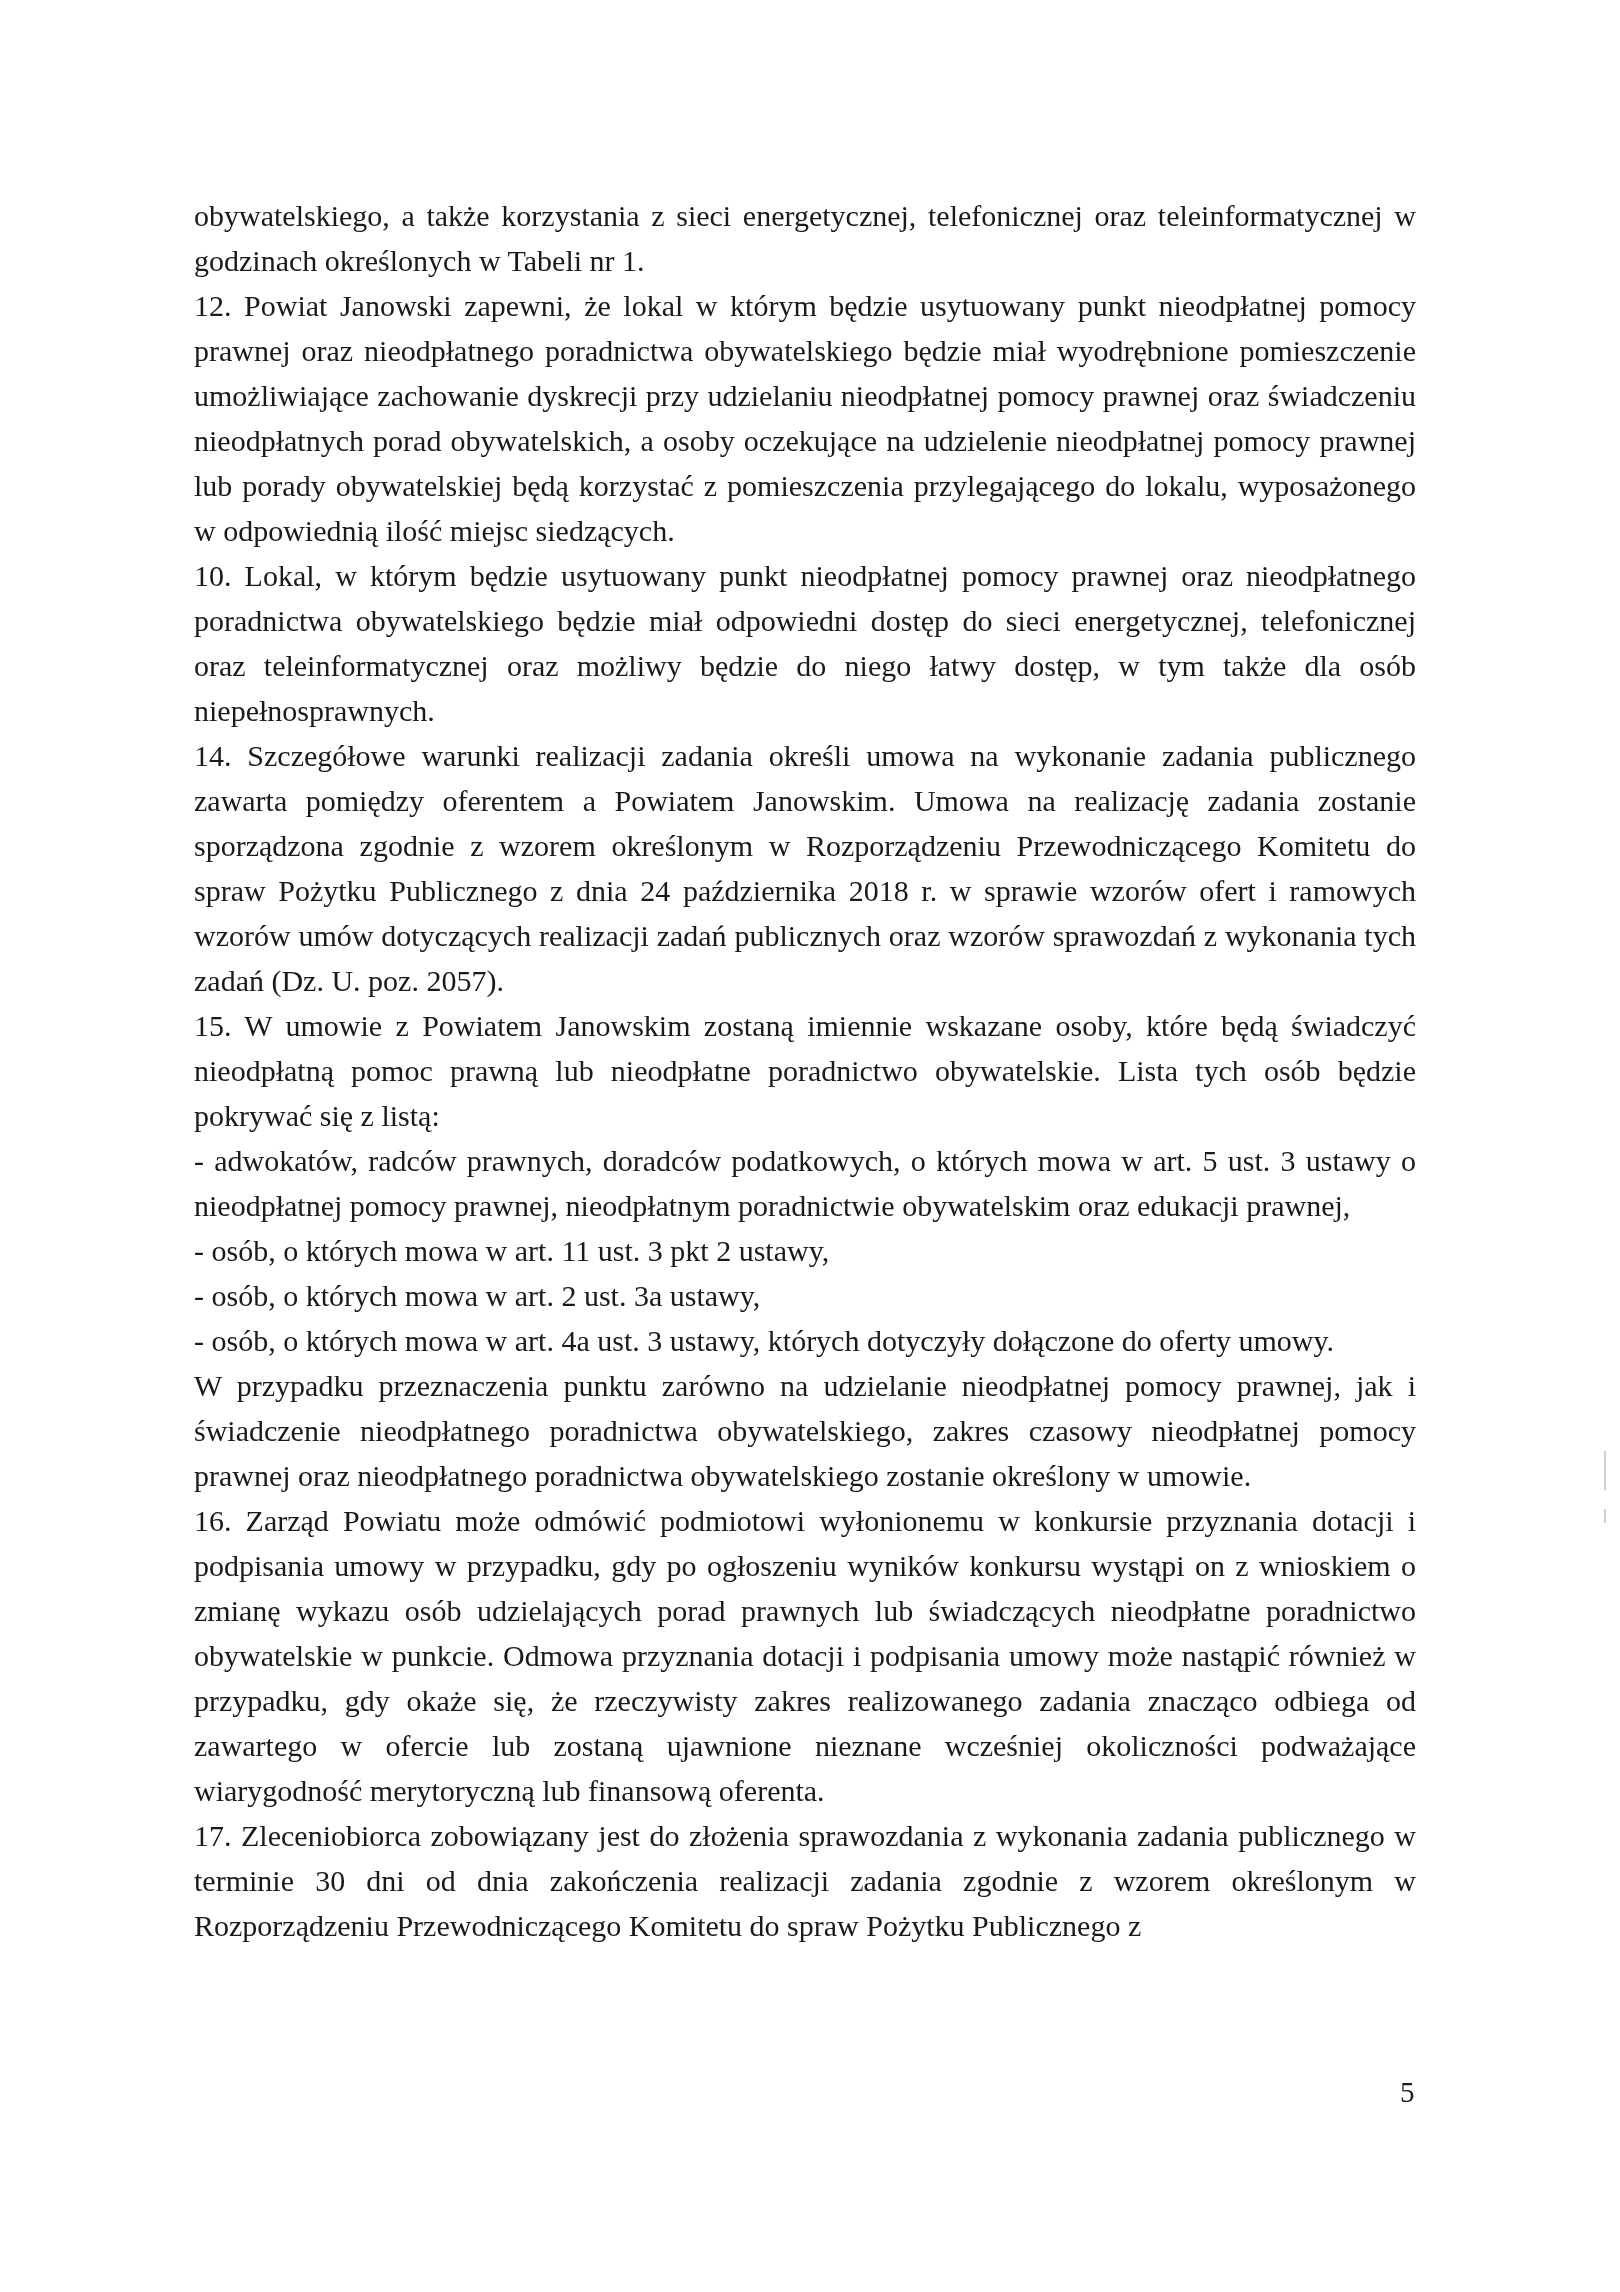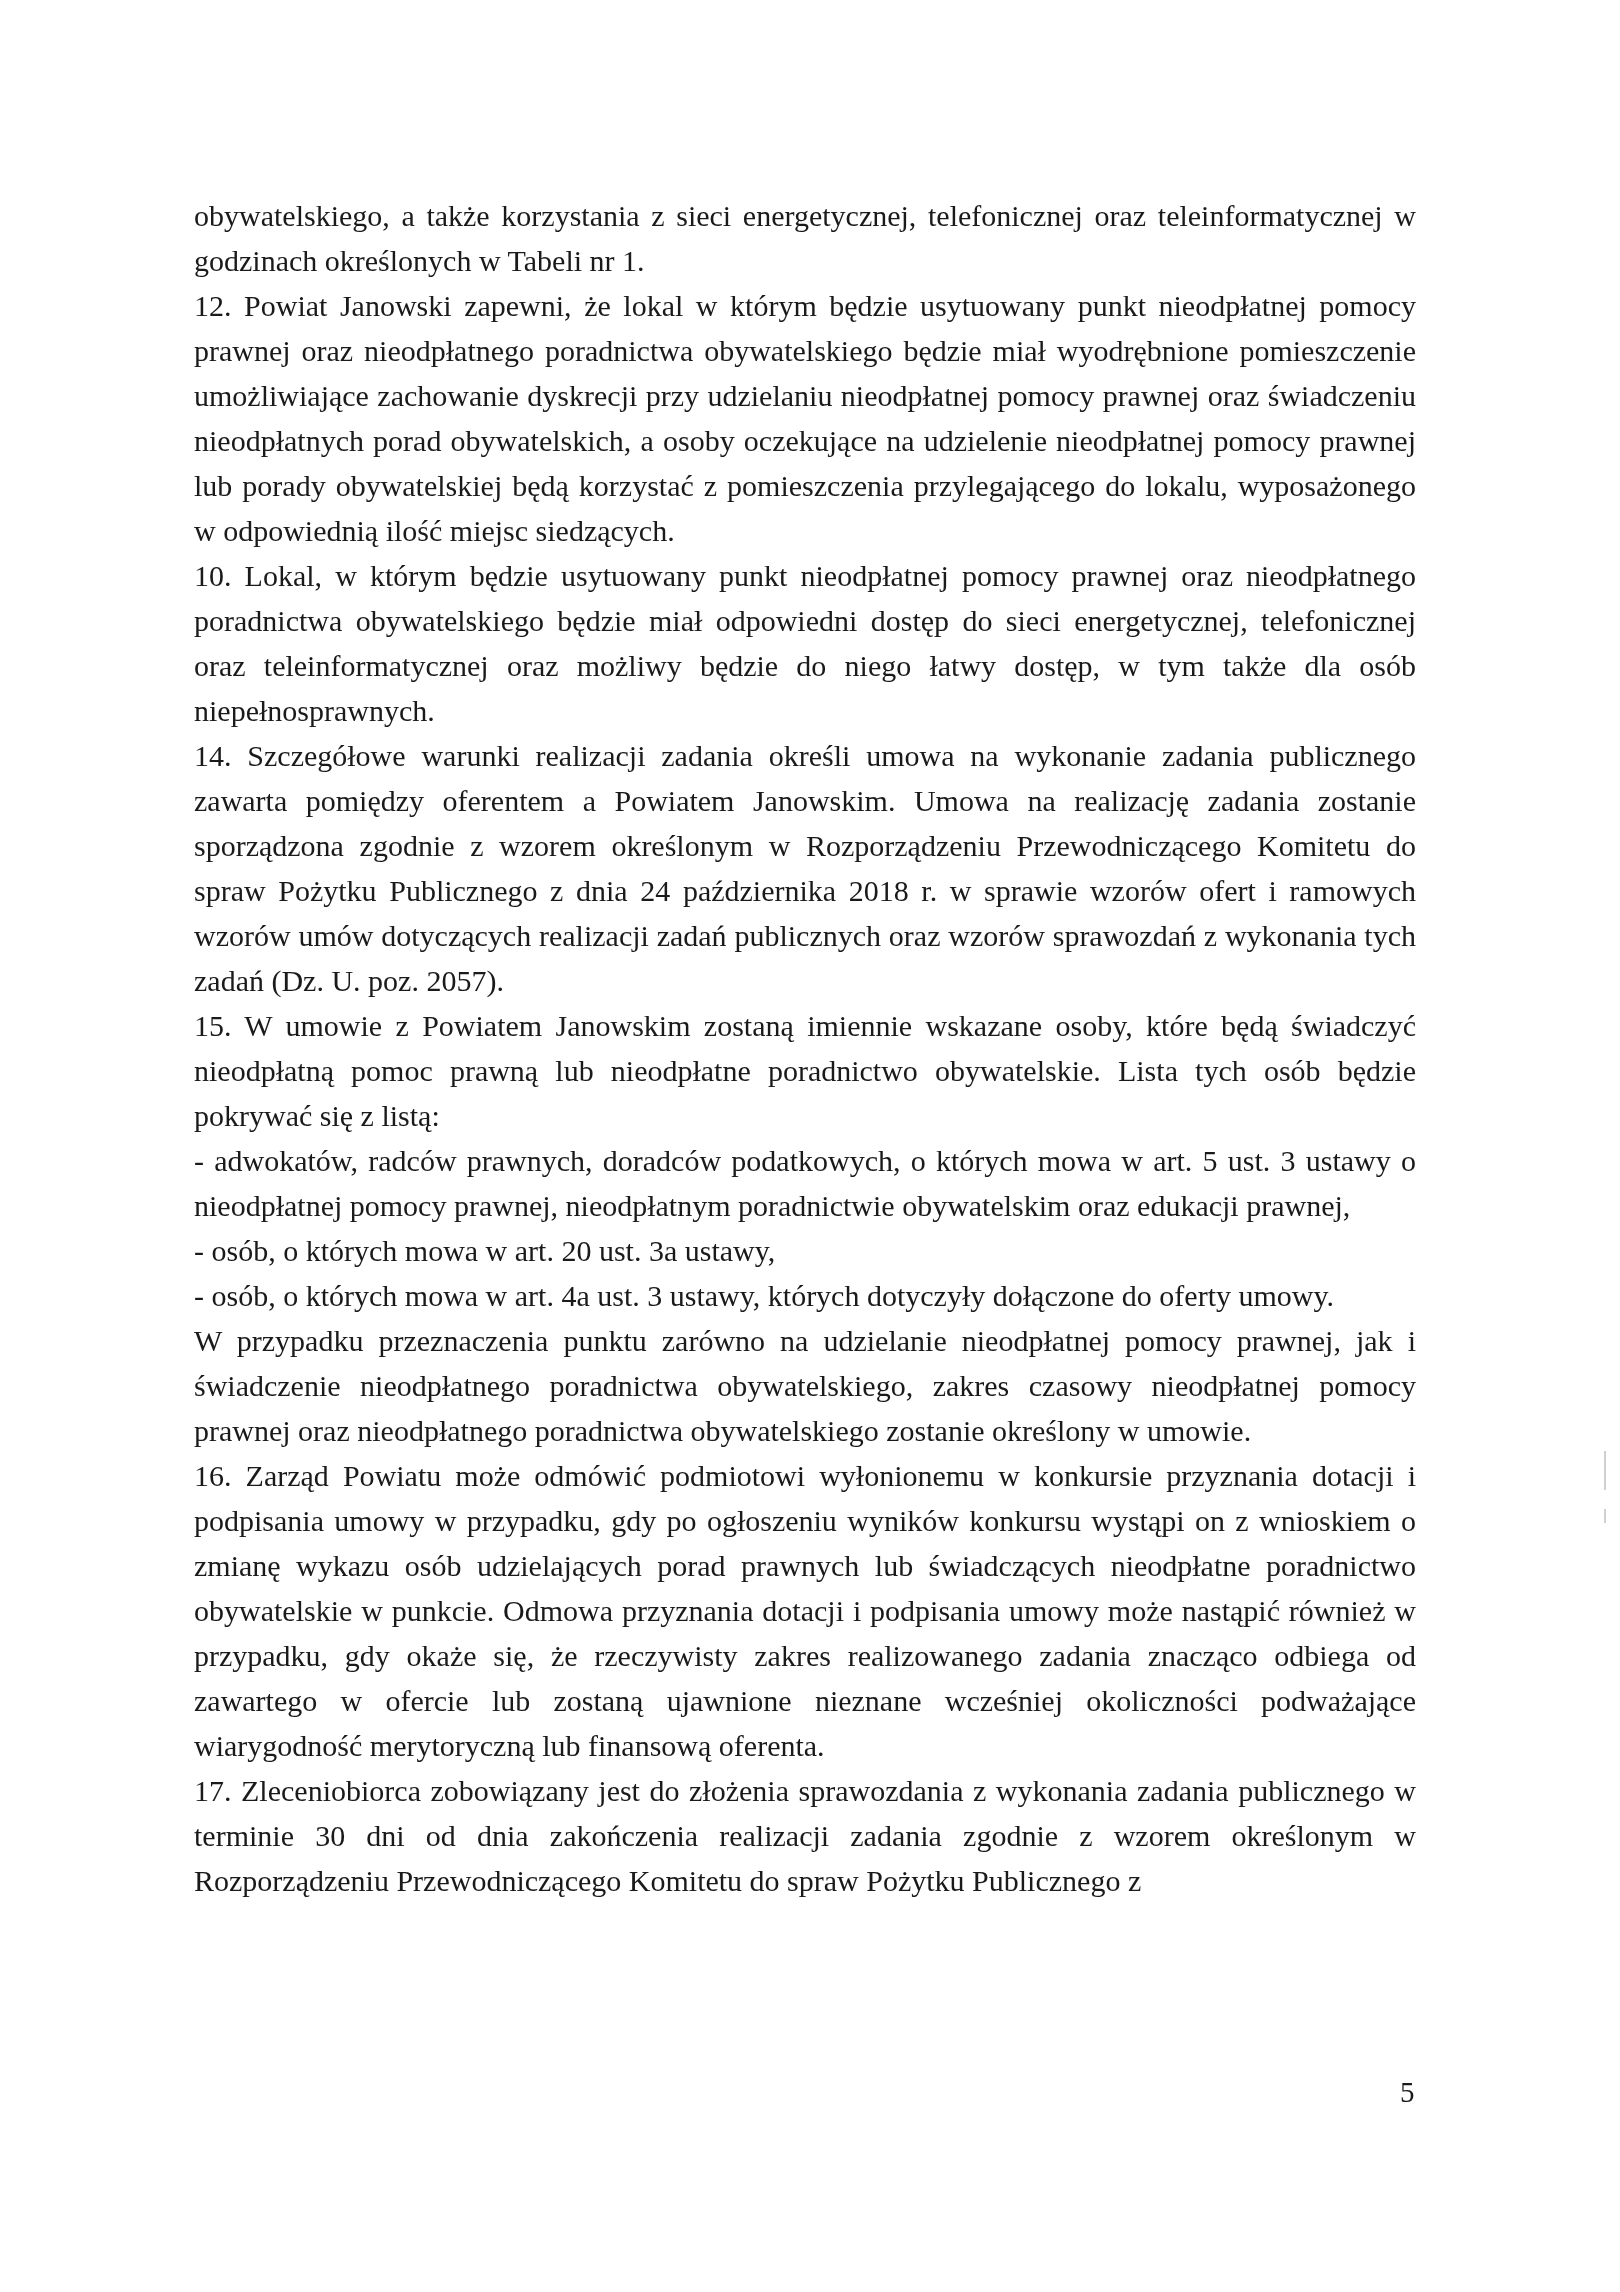--- a/index.html
+++ b/index.html
@@ -54,21 +54,22 @@
 <body>
 
 <div class="page">
   <div class="content">
     <p class="para">obywatelskiego, a także korzystania z sieci energetycznej, telefonicznej oraz teleinformatycznej w godzinach określonych w Tabeli nr 1.</p>
     <p class="para">12. Powiat Janowski zapewni, że lokal w którym będzie usytuowany punkt nieodpłatnej pomocy prawnej oraz nieodpłatnego poradnictwa obywatelskiego będzie miał wyodrębnione pomieszczenie umożliwiające zachowanie dyskrecji przy udzielaniu nieodpłatnej pomocy prawnej oraz świadczeniu nieodpłatnych porad obywatelskich, a osoby oczekujące na udzielenie nieodpłatnej pomocy prawnej lub porady obywatelskiej będą korzystać z pomieszczenia przylegającego do lokalu, wyposażonego w odpowiednią ilość miejsc siedzących.</p>
     <p class="para">10. Lokal, w którym będzie usytuowany punkt nieodpłatnej pomocy prawnej oraz nieodpłatnego poradnictwa obywatelskiego będzie miał odpowiedni dostęp do sieci energetycznej, telefonicznej oraz teleinformatycznej oraz możliwy będzie do niego łatwy dostęp, w tym także dla osób niepełnosprawnych.</p>
     <p class="para">14. Szczegółowe warunki realizacji zadania określi umowa na wykonanie zadania publicznego zawarta pomiędzy oferentem a Powiatem Janowskim. Umowa na realizację zadania zostanie sporządzona zgodnie z wzorem określonym w Rozporządzeniu Przewodniczącego Komitetu do spraw Pożytku Publicznego z dnia 24 października 2018 r. w sprawie wzorów ofert i ramowych wzorów umów dotyczących realizacji zadań publicznych oraz wzorów sprawozdań z wykonania tych zadań (Dz. U. poz. 2057).</p>
     <p class="para">15. W umowie z Powiatem Janowskim zostaną imiennie wskazane osoby, które będą świadczyć nieodpłatną pomoc prawną lub nieodpłatne poradnictwo obywatelskie. Lista tych osób będzie pokrywać się z listą:</p>
     <p class="para">- adwokatów, radców prawnych, doradców podatkowych, o których mowa w art. 5 ust. 3 ustawy o nieodpłatnej pomocy prawnej, nieodpłatnym poradnictwie obywatelskim oraz edukacji prawnej,</p>
-    <p class="para">- osób, o których mowa w art. 20 ust. 3a ustawy,</p>
+    <p class="para">- osób, o których mowa w art. 11 ust. 3 pkt 2 ustawy,</p>
+    <p class="para">- osób, o których mowa w art. 2 ust. 3a ustawy,</p>
     <p class="para">- osób, o których mowa w art. 4a ust. 3 ustawy, których dotyczyły dołączone do oferty umowy.</p>
     <p class="para">W przypadku przeznaczenia punktu zarówno na udzielanie nieodpłatnej pomocy prawnej, jak i świadczenie nieodpłatnego poradnictwa obywatelskiego, zakres czasowy nieodpłatnej pomocy prawnej oraz nieodpłatnego poradnictwa obywatelskiego zostanie określony w umowie.</p>
     <p class="para">16. Zarząd Powiatu może odmówić podmiotowi wyłonionemu w konkursie przyznania dotacji i podpisania umowy w przypadku, gdy po ogłoszeniu wyników konkursu wystąpi on z wnioskiem o zmianę wykazu osób udzielających porad prawnych lub świadczących nieodpłatne poradnictwo obywatelskie w punkcie. Odmowa przyznania dotacji i podpisania umowy może nastąpić również w przypadku, gdy okaże się, że rzeczywisty zakres realizowanego zadania znacząco odbiega od zawartego w ofercie lub zostaną ujawnione nieznane wcześniej okoliczności podważające wiarygodność merytoryczną lub finansową oferenta.</p>
     <p class="para">17. Zleceniobiorca zobowiązany jest do złożenia sprawozdania z wykonania zadania publicznego w terminie 30 dni od dnia zakończenia realizacji zadania zgodnie z wzorem określonym w Rozporządzeniu Przewodniczącego Komitetu do spraw Pożytku Publicznego z</p>
   </div>
 
   <div class="page-number">5</div>
 
   <div class="scan-mark" style="left:1604px; top:1451px; height:39px;"></div>
   <div class="scan-mark" style="left:1604px; top:1509px; height:13.7px;"></div>

